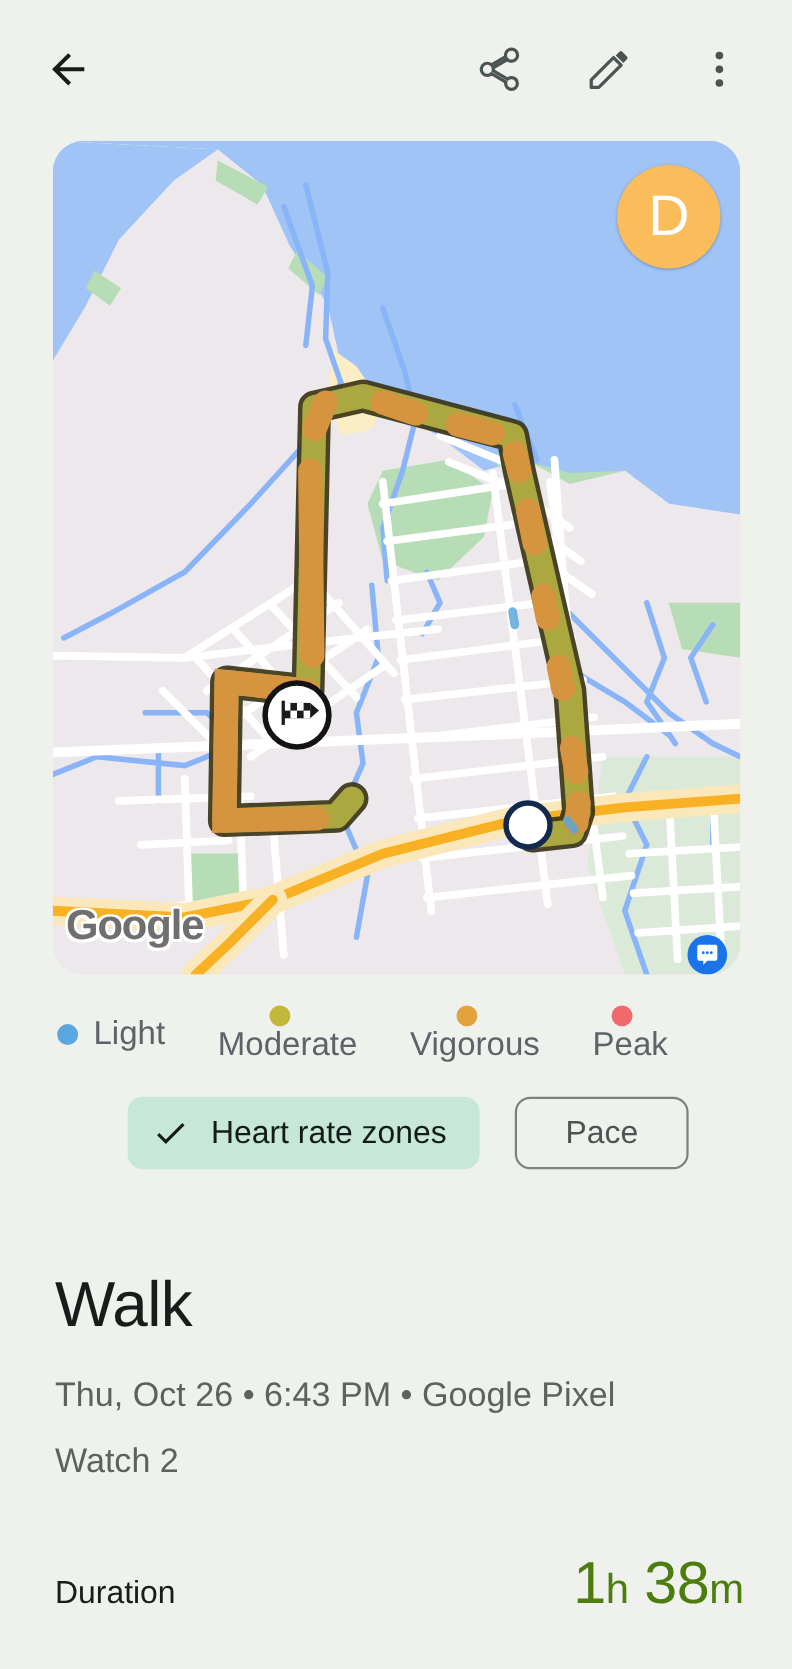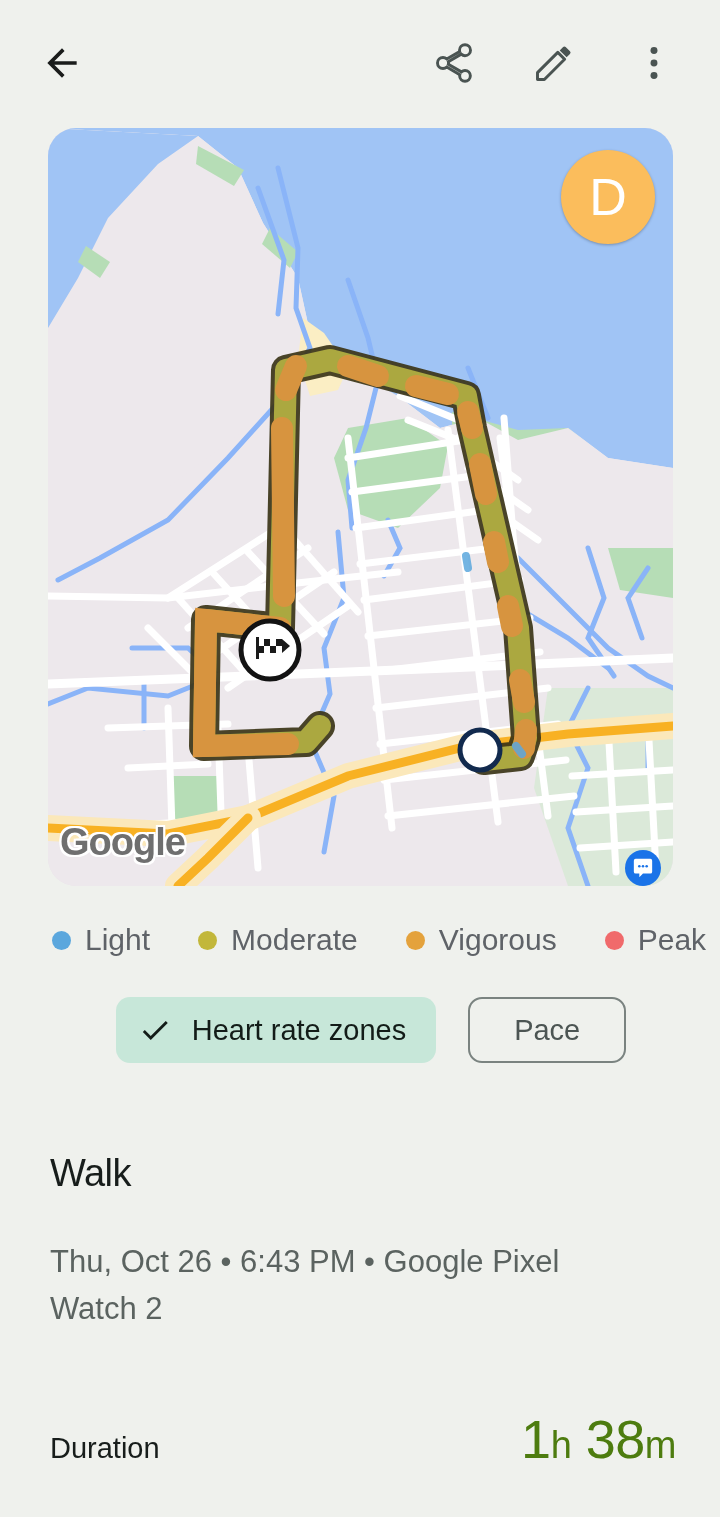--- a/index.html
+++ b/index.html
@@ -52,21 +52,21 @@
     text-shadow: -2px -2px 0 #fff, 2px -2px 0 #fff, -2px 2px 0 #fff, 2px 2px 0 #fff,
                  0 -2px 0 #fff, 0 2px 0 #fff, -2px 0 0 #fff, 2px 0 0 #fff;
   }
 
   
   .legend {
     position: absolute; top: 916px; left: 0; right: 0; height: 48px;
     display: flex; align-items: center; padding-left: 52px; padding-right: 20px;
   }
   .legend-item { display: flex; align-items: center; }
-  .legend-item + .legend-item { margin-left: 48px; }
+  .legend-item + .legend-item { margin-left: 48px; flex-direction: column; }
   .legend-dot { width: 19px; height: 19px; border-radius: 50%; margin-right: 14px; }
   .legend-label { font-size: 30px; color: #5f6368; }
 
   
   .chips {
     position: absolute; top: 997px; left: 0; right: 0; height: 66px;
     display: flex; align-items: center; justify-content: center; margin-left: 22px;
   }
   .chip {
     height: 66px; border-radius: 14px; display: flex; align-items: center;
@@ -77,25 +77,25 @@
   }
   .chip.selected .chk { margin-right: 20px; display: flex; align-items: center; }
   .chip.outlined {
     background: transparent; color: #4c5553; border: 2px solid #7a8380;
     padding: 0 44px; margin-left: 32px;
   }
 
   
   .title {
     position: absolute; left: 50px; top: 1152px;
-    font-size: 38px; font-weight: 400; color: #171d1b; letter-spacing: -0.5px;
+    font-size: 58px; font-weight: 400; color: #171d1b; letter-spacing: -0.5px;
   }
   .subtitle {
     position: absolute; left: 50px; top: 1238px; width: 600px;
-    font-size: 31px; line-height: 47px; color: #5b6360;
+    font-size: 31px; line-height: 60px; color: #5b6360;
   }
   .stat-row {
     position: absolute; left: 50px; right: 44px; top: 1408px; height: 66px;
     display: flex; align-items: baseline; justify-content: space-between;
   }
   .stat-label { font-size: 29px; color: #171d1b; }
   .stat-value { font-size: 54px; color: #4d7c0f; letter-spacing: -0.5px; text-align: right; }
   .stat-value .unit { font-size: 38px; }
 </style>
 </head>

